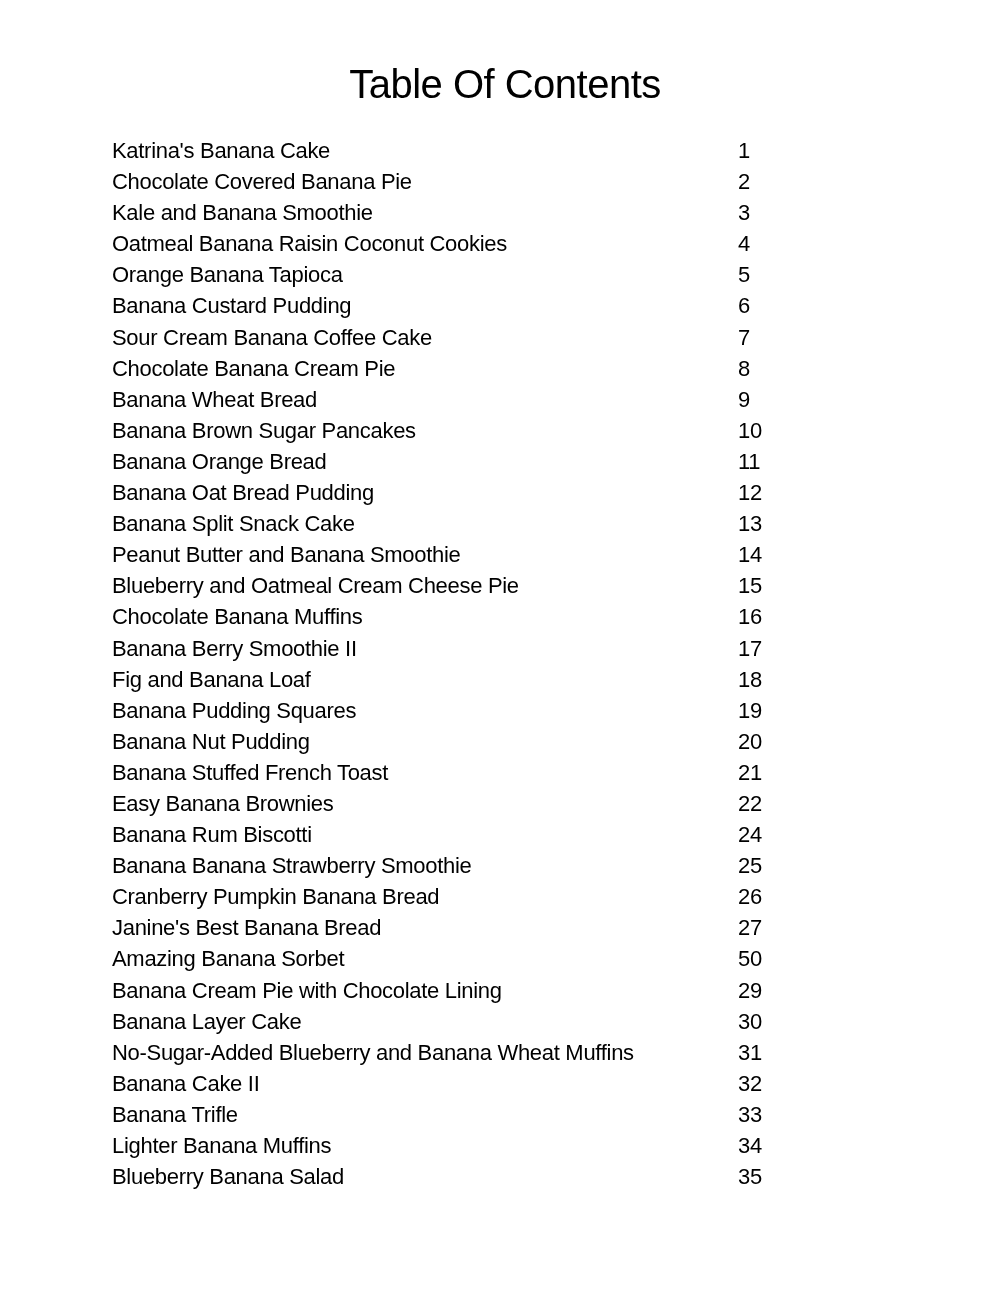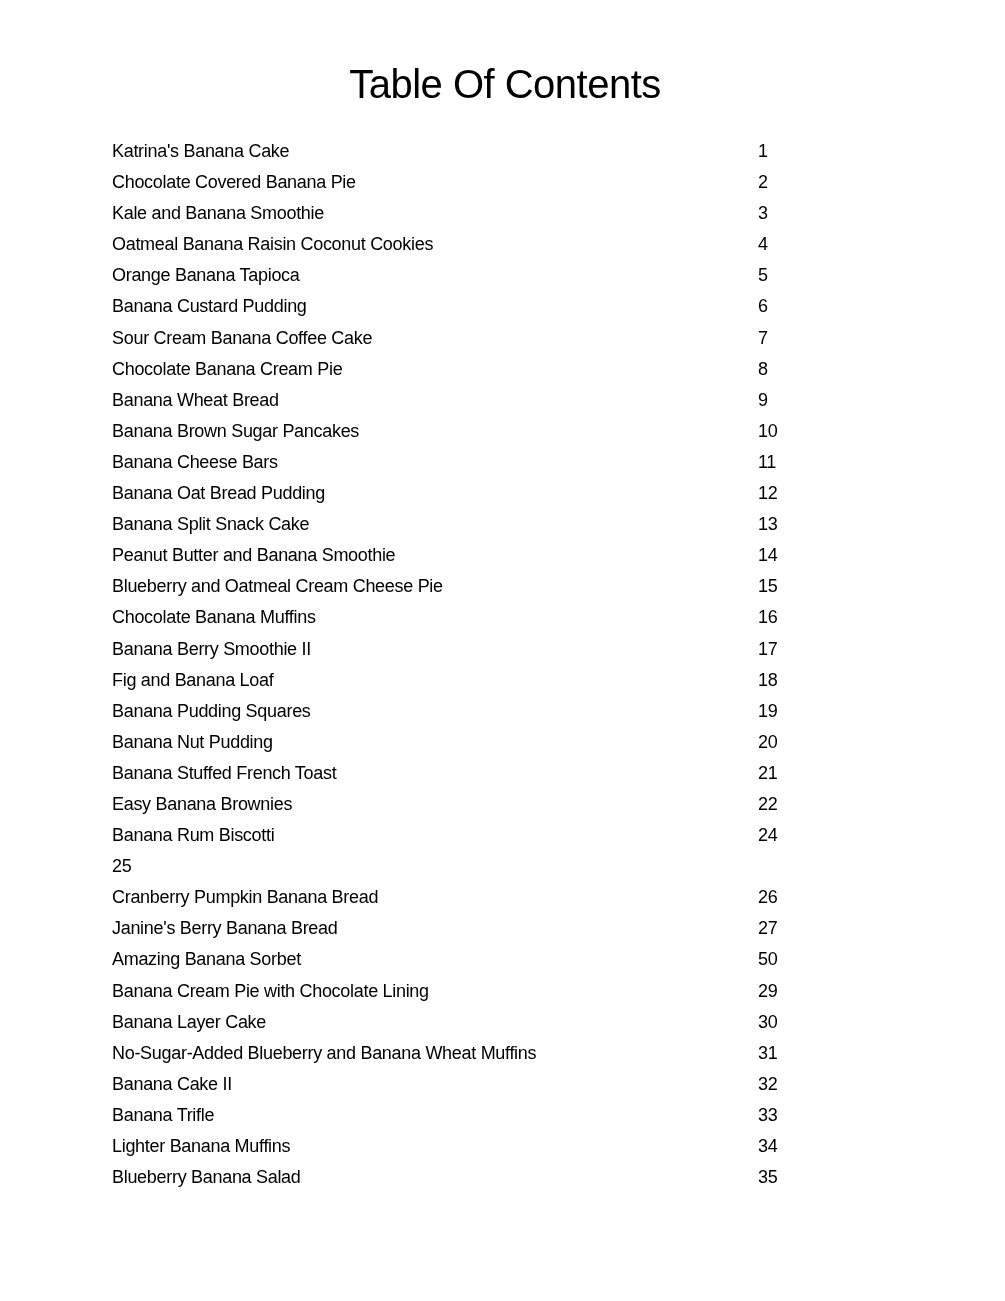--- a/index.html
+++ b/index.html
@@ -33,23 +33,22 @@
       left: 112px;
       width: 700px;
       margin: 0;
       padding: 0;
       list-style: none;
     }
     .toc-entry {
       display: flex;
       height: 31.1px;
       line-height: 28px;
-      font-size: 18px;
+      font-size: 22px;
       letter-spacing: -0.3px;
-      gap: 20px;
     }
     .toc-title {
       width: 626px;
       white-space: nowrap;
     }
     .toc-page {
       white-space: nowrap;
     }
   </style>
 </head>
@@ -92,21 +91,21 @@
     </li>
     <li class="toc-entry">
       <span class="toc-title">Banana Wheat Bread</span>
       <span class="toc-page">9</span>
     </li>
     <li class="toc-entry">
       <span class="toc-title">Banana Brown Sugar Pancakes</span>
       <span class="toc-page">10</span>
     </li>
     <li class="toc-entry">
-      <span class="toc-title">Banana Cheese Bars</span>
+      <span class="toc-title">Banana Orange Bread</span>
       <span class="toc-page">11</span>
     </li>
     <li class="toc-entry">
       <span class="toc-title">Banana Oat Bread Pudding</span>
       <span class="toc-page">12</span>
     </li>
     <li class="toc-entry">
       <span class="toc-title">Banana Split Snack Cake</span>
       <span class="toc-page">13</span>
     </li>
@@ -144,28 +143,29 @@
     </li>
     <li class="toc-entry">
       <span class="toc-title">Easy Banana Brownies</span>
       <span class="toc-page">22</span>
     </li>
     <li class="toc-entry">
       <span class="toc-title">Banana Rum Biscotti</span>
       <span class="toc-page">24</span>
     </li>
     <li class="toc-entry">
+      <span class="toc-title">Banana Banana Strawberry Smoothie</span>
       <span class="toc-page">25</span>
     </li>
     <li class="toc-entry">
       <span class="toc-title">Cranberry Pumpkin Banana Bread</span>
       <span class="toc-page">26</span>
     </li>
     <li class="toc-entry">
-      <span class="toc-title">Janine's Berry Banana Bread</span>
+      <span class="toc-title">Janine's Best Banana Bread</span>
       <span class="toc-page">27</span>
     </li>
     <li class="toc-entry">
       <span class="toc-title">Amazing Banana Sorbet</span>
       <span class="toc-page">50</span>
     </li>
     <li class="toc-entry">
       <span class="toc-title">Banana Cream Pie with Chocolate Lining</span>
       <span class="toc-page">29</span>
     </li>

